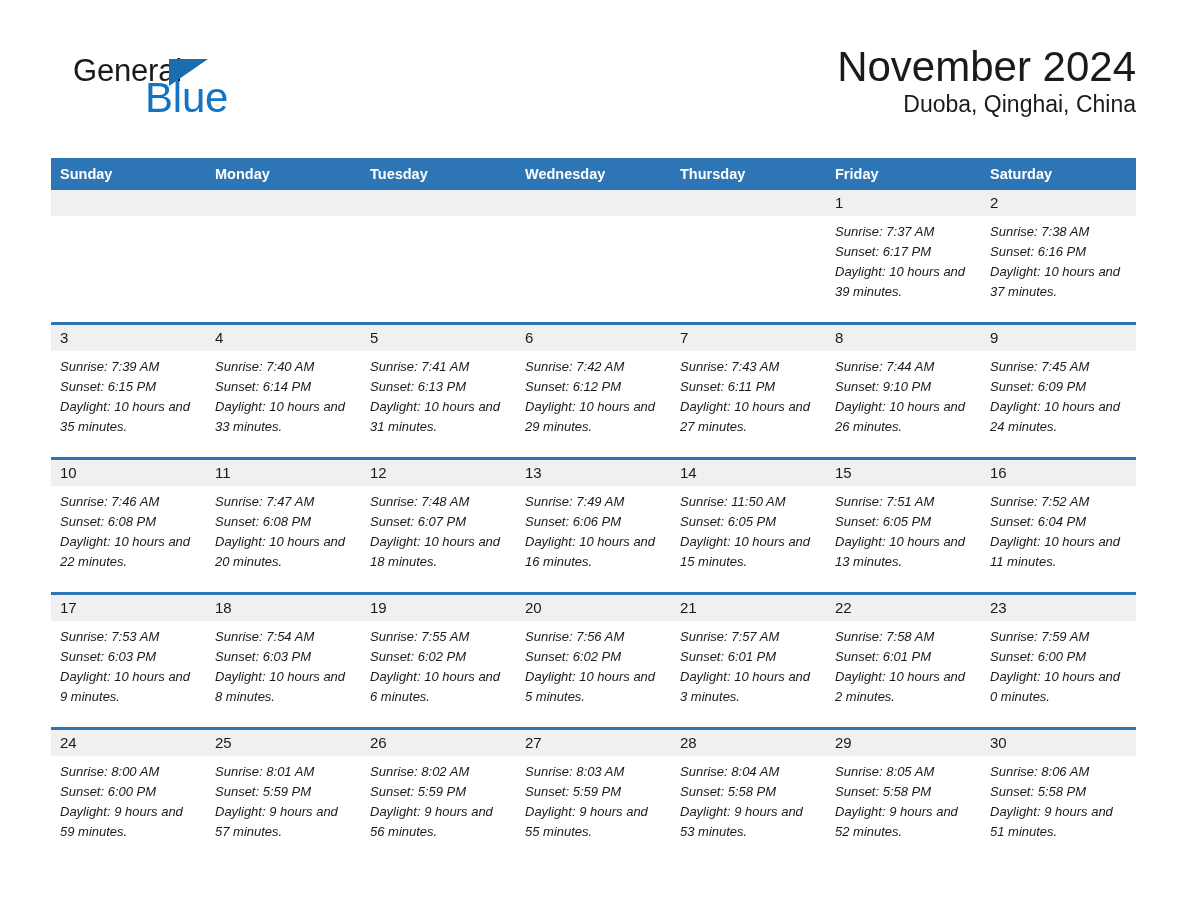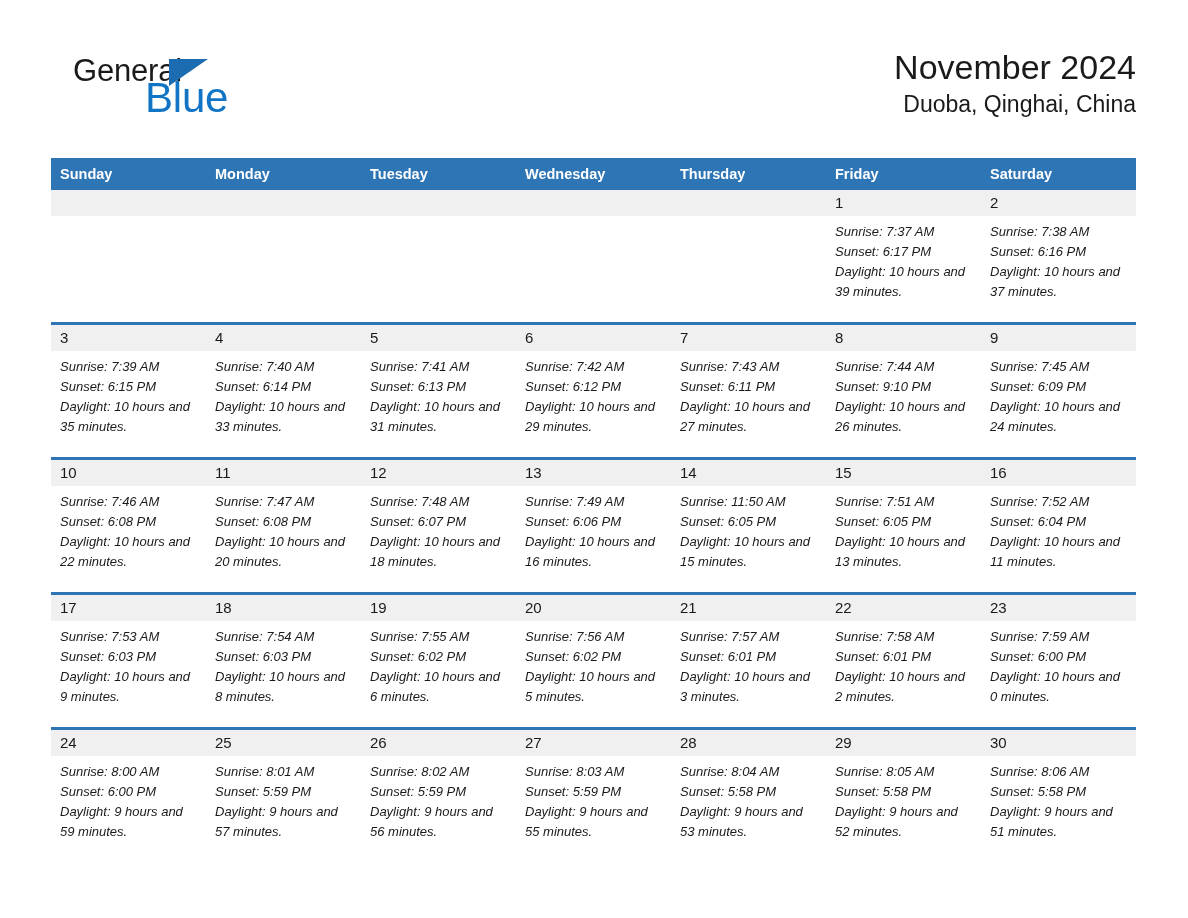--- a/index.html
+++ b/index.html
@@ -64,21 +64,21 @@
     line-height: 34px;
     letter-spacing: -0.2px;
   }
   .title-wrap {
     position: absolute;
     right: 0px;
     top: 0px;
     text-align: right;
   }
   .month-title {
-    font-size: 34px;
+    font-size: 42px;
     font-weight: normal;
     color: #1a1a1a;
     line-height: 46px;
     letter-spacing: 0px;
     white-space: nowrap;
   }
   .location-title {
     font-size: 23px;
     font-weight: normal;
     color: #1a1a1a;

